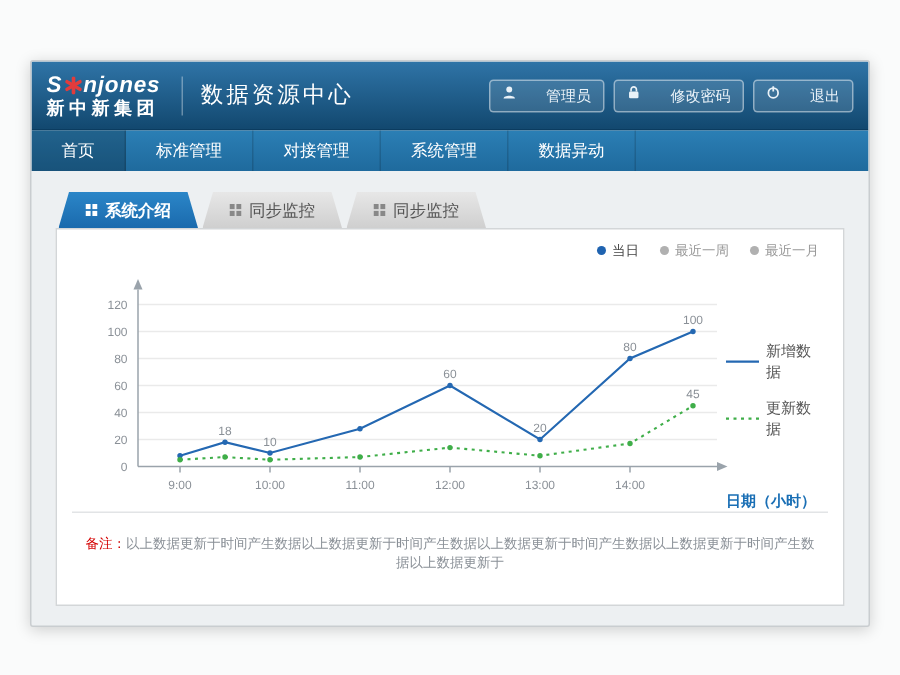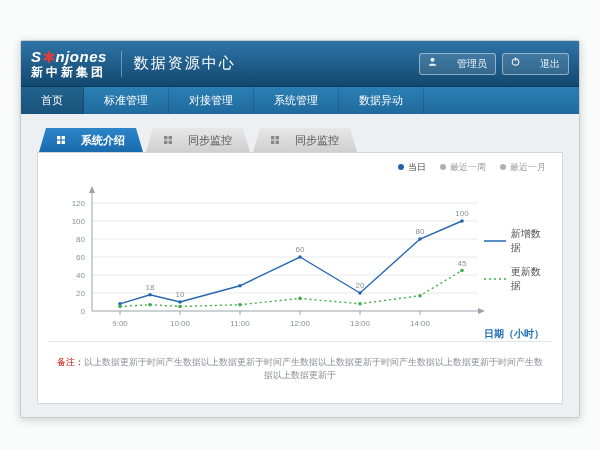--- a/index.html
+++ b/index.html
@@ -27,21 +27,21 @@
 
   
   .mainnav { height:27px; background:linear-gradient(#2b7fb5,#1f6a9d); display:flex; align-items:stretch; }
   .nav-item { display:flex; align-items:center; padding:0 20px; color:#fff; font-size:11px;
     border-right:1px solid rgba(0,0,0,.15); cursor:pointer; text-decoration:none; }
   .nav-item.active { background:rgba(0,0,0,.22); }
 
   
   .content { padding:14px 16px 0 16px; }
   .tabs { display:flex; gap:3px; padding-left:2px; }
-  .tab { height:24px; display:flex; align-items:center; gap:16px; padding:0 18px;
+  .tab { height:24px; display:flex; align-items:center; gap:5px; padding:0 18px;
     font-size:11px; color:#555; cursor:pointer;
     background:linear-gradient(#e7e7e7,#cfcfcf);
     clip-path:polygon(7px 0, calc(100% - 7px) 0, 100% 100%, 0 100%); }
   .tab.active { background:linear-gradient(#2b86c8,#1a6aad); color:#fff; font-weight:bold; }
 
   .panel { background:#fff; border:1px solid #d3d6d8; padding:6px 10px 0 10px; height:252px; }
   .panel-head { height:16px; display:flex; justify-content:flex-end; align-items:center; gap:14px; padding-right:6px; }
   .filter-item { display:flex; align-items:center; gap:4px; font-size:9px; color:#999; cursor:pointer;text-align:center; }
   .filter-item.active { color:#444; }
   .fdot { width:6px; height:6px; border-radius:50%; background:#b0b0b0; }
@@ -85,20 +85,27 @@
     <div class="vdiv"></div>
     <div class="app-title">数据资源中心</div>
 
     <div class="user-actions">
       <div class="ubtn">
         <svg width="9" height="9" viewBox="0 0 10 10">
           <circle cx="5" cy="3" r="2.2" fill="#eaf2f8"></circle>
           <path d="M0.8 9.6 C0.8 6.8 9.2 6.8 9.2 9.6 Z" fill="#eaf2f8"></path>
         </svg>
         <span>管理员</span>
+      </div>
+      <div class="ubtn">
+        <svg width="9" height="9" viewBox="0 0 10 10">
+          <rect x="1.5" y="4.5" width="7" height="5" rx="1" fill="#eaf2f8"></rect>
+          <path d="M3 4.5 V3 a2 2 0 0 1 4 0 V4.5" fill="none" stroke="#eaf2f8" stroke-width="1.2"></path>
+        </svg>
+        <span>修改密码</span>
       </div>
       <div class="ubtn">
         <svg width="9" height="9" viewBox="0 0 10 10">
           <circle cx="5" cy="5.5" r="3.6" fill="none" stroke="#eaf2f8" stroke-width="1.3"></circle>
           <line x1="5" y1="0.5" x2="5" y2="4.5" stroke="#eaf2f8" stroke-width="1.3"></line>
         </svg>
         <span>退出</span>
       </div>
     </div>
   </header>

